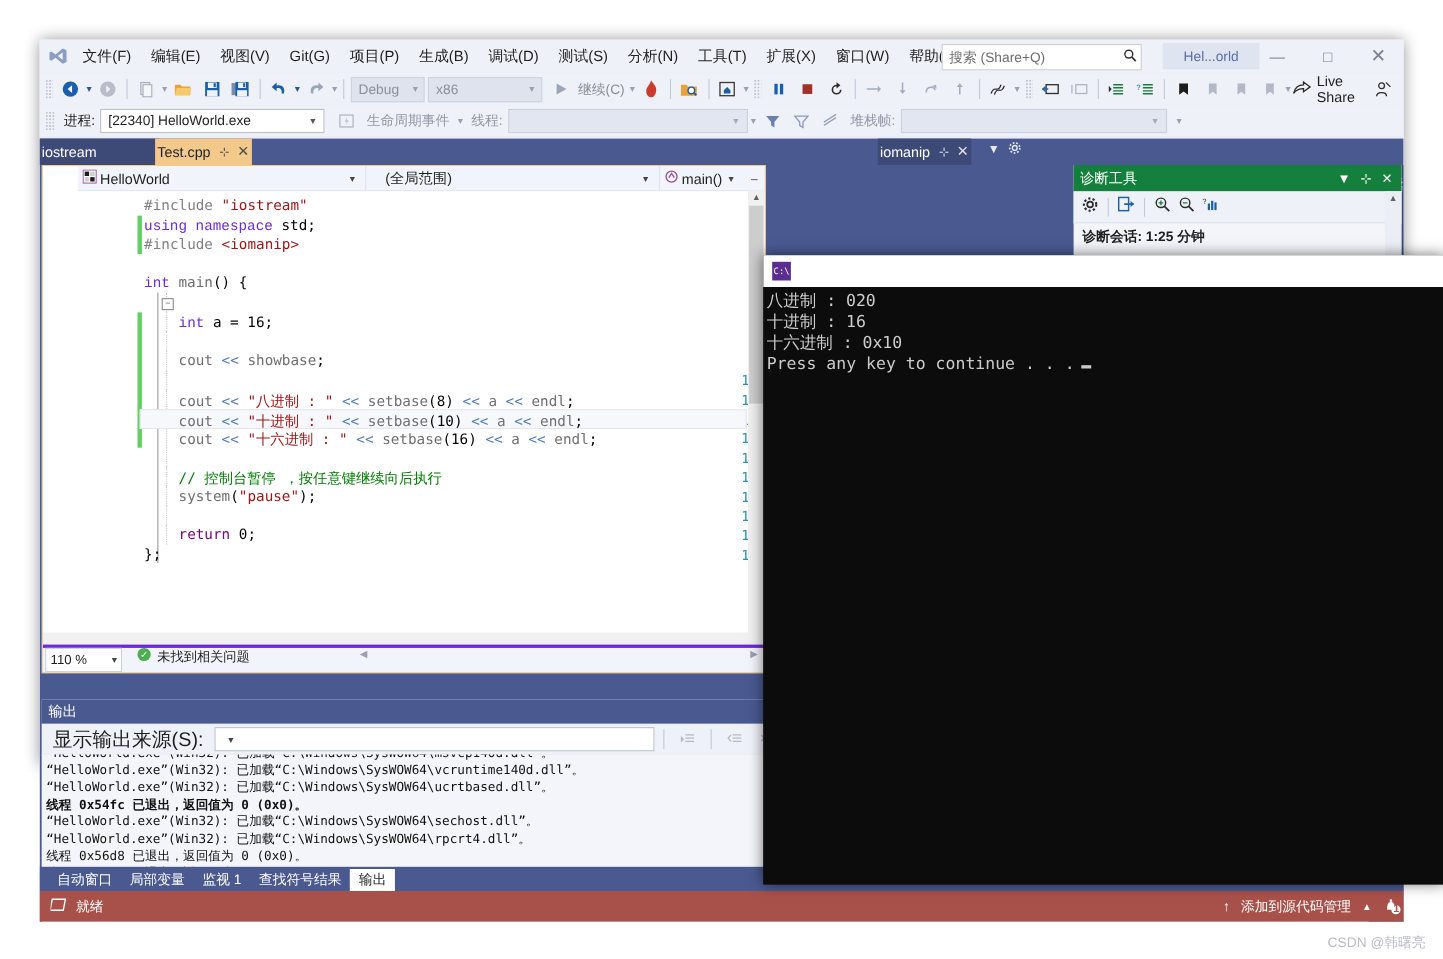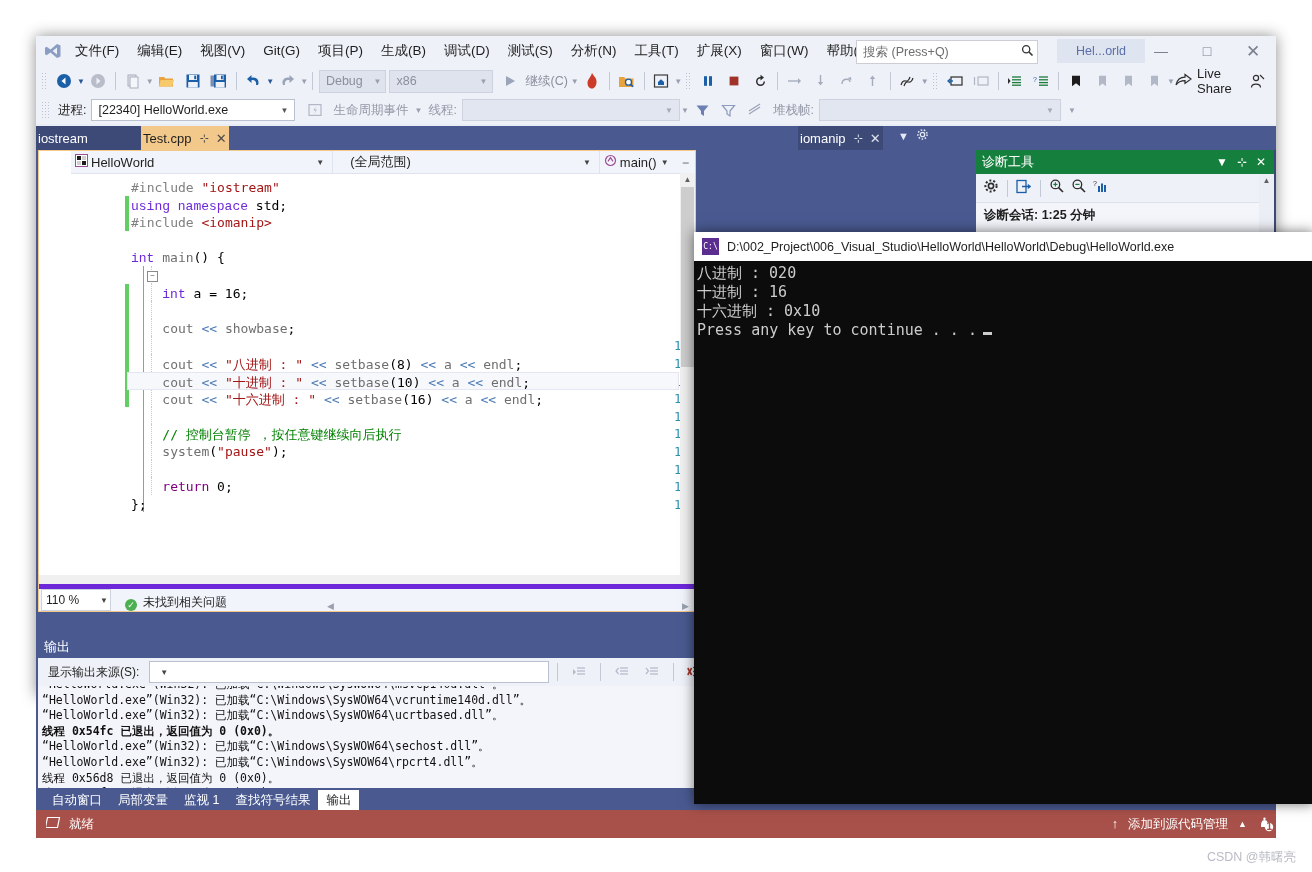--- a/index.html
+++ b/index.html
@@ -117,21 +117,21 @@
   .cm{color:#008000;}     
   .op{color:#4a7ab5;}     
   .id{color:#6f6f6f;}     
   .curline{position:absolute;left:56px;right:16px;height:18px;border:1px solid #e4e6f1;background:#f7f8fc;box-sizing:border-box;}
   .foldbox{position:absolute;width:9px;height:9px;border:1px solid #8a8a8a;background:#fff;font-size:8px;line-height:8px;text-align:center;color:#555;}
   .editorvsb{position:absolute;right:0;top:22px;width:15px;bottom:22px;background:#f0f0f0;}
   .editorvsb .thumb{position:absolute;left:1px;right:1px;top:14px;height:180px;background:#cdcdcd;}
   .editorvsb .ar{position:absolute;left:0;width:15px;height:14px;text-align:center;font-size:8px;color:#606060;line-height:14px;}
   .statusline{
     position:absolute;left:0;right:0;bottom:0;height:22px;background:#f2f4fb;
-    border-top:5px solid #6d28d9;display:flex;align-items:flex-end;font-size:12px;color:#1e1e1e;
+    border-top:3px solid #6d28d9;display:flex;align-items:flex-start;font-size:12px;color:#1e1e1e;
   }
   .zoomsel{width:62px;height:20px;margin-left:2px;border:1px solid #cdd2df;background:#fff;display:flex;align-items:center;font-size:12px;padding:0 2px 0 4px;}
   .zoomsel .zv{flex:1;}
   .zoomsel .za{font-size:8px;color:#444;}
   .okdot{width:12px;height:12px;border-radius:50%;background:#4caf50;color:#fff;font-size:9px;line-height:12px;text-align:center;margin:0 6px 0 14px;}
   .hsb{position:absolute;left:0;right:0;bottom:22px;height:14px;background:#f0f0f0;}
 
   
   .diag{position:absolute;left:940px;top:24px;width:298px;height:462px;background:#f4f5fa;}
   .diaghdr{height:24px;background:#15803d;display:flex;align-items:center;color:#ffffff;font-size:13px;padding-left:6px;}
@@ -218,21 +218,21 @@
       <div class="menuitem">生成(B)</div>
       <div class="menuitem">调试(D)</div>
       <div class="menuitem">测试(S)</div>
       <div class="menuitem">分析(N)</div>
       <div class="menuitem">工具(T)</div>
       <div class="menuitem">扩展(X)</div>
       <div class="menuitem">窗口(W)</div>
       <div class="menuitem">帮助(H)</div>
 
       <div class="searchbox">
-        <div class="ph">搜索 (Press+Q)</div>
+        <div class="ph">搜索 (Share+Q)</div>
         <div class="mag">
           <svg width="13" height="13" viewBox="0 0 13 13">
                 <circle cx="5.2" cy="5.2" r="3.6" fill="none" stroke="#333" stroke-width="1.3"></circle>
                 <line x1="8" y1="8" x2="11.5" y2="11.5" stroke="#333" stroke-width="1.6"></line>
               </svg>
         </div>
       </div>
       <div class="winuser">Hel...orld</div>
       <div class="wbtn min">—</div>
       <div class="wbtn max">□</div>
@@ -714,21 +714,21 @@
         <div class="diagsb">
           <div class="ar" style="top:0;">▲</div>
         </div>
       </div>
 
       <div class="outpane">
         <div class="outhdr">
           <span>输出</span>
         </div>
         <div class="outtb">
-          <span style="font-size:12px;color:#1e1e1e;padding:0 6px;">显示输出来源(S):</span>
+          <span style="font-size:18px;color:#1e1e1e;padding:0 6px;">显示输出来源(S):</span>
           <span class="outsel">
             <span class="oa">▼</span>
           </span>
           <span class="tsep"></span>
           <span class="tb">
             <svg width="15" height="14" viewBox="0 0 15 14">
                   <g stroke="#b4bac8" stroke-width="1.2">
                     <line x1="5" y1="3" x2="13" y2="3"></line>
                     <line x1="5" y1="6" x2="13" y2="6"></line>
                     <line x1="5" y1="9" x2="13" y2="9"></line>
@@ -825,21 +825,20 @@
         </span>
       </div>
 
     </div>
 
   </div>
 
   <div class="console">
     <div class="conhdr">
       <div class="conicon">C:\</div>
-      <div class="contitle">D:\002_Project\006_Visual_Studio\HelloWorld\HelloWorld\Debug\HelloWorld.exe</div>
     </div>
     <div class="conbody">
       <div id="conlines">
             <div class="conline">八进制 : 020</div>
             <div class="conline">十进制 : 16</div>
             <div class="conline">十六进制 : 0x10</div>
             <div class="conline">Press any key to continue . . .<span class="curs"></span></div>
           </div>
     </div>
   </div>

